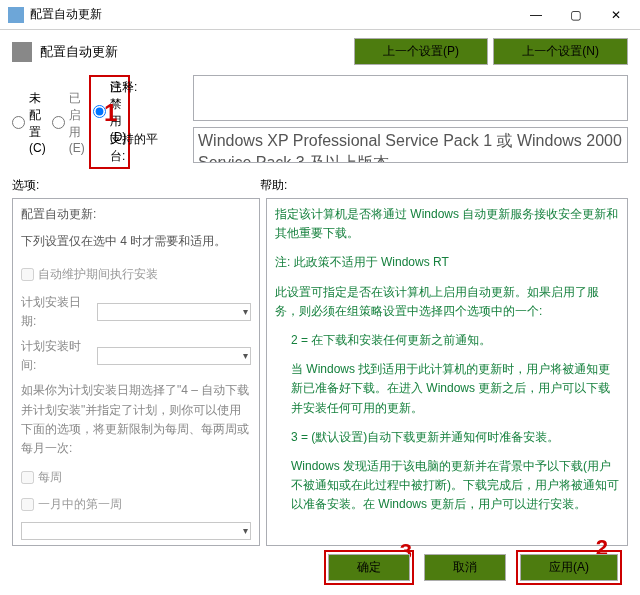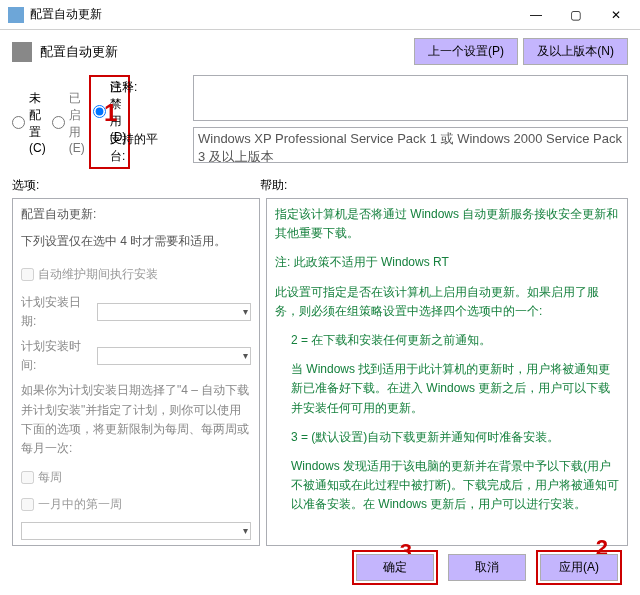--- a/index.html
+++ b/index.html
@@ -21,40 +21,40 @@
     }
     .titlebar .icon { width: 16px; height: 16px; margin-right: 6px; background: #6da6d8; display:inline-block; }
     .titlebar .title { flex: 1; }
     .win-btn { width: 40px; height: 28px; display:flex; align-items:center; justify-content:center; font-family: sans-serif;}
     .content { padding: 8px 12px 4px 12px; height: 520px; display:flex; flex-direction:column; }
     .header-row { display:flex; align-items:center; margin-bottom: 10px; }
     .header-icon { width:20px; height:20px; background:#888; margin-right:8px; display:inline-block; }
     .header-title { font-size: 13px; }
     .nav-btns { margin-left:auto; }
     .btn {
-      border:1px solid #adadad; background:#c4b5fd;
-      padding:4px 13px; font-size:12px; font-family:inherit;
+      border:1px solid #adadad; background:#4d7c0f;
+      padding:4px 28px; font-size:12px; font-family:inherit;
       cursor:pointer; min-width:80px;
     }
     .nav-btns .btn { margin-left:2px; }
 
     .top-config { display:flex; gap:8px; margin-bottom: 8px; position:relative; }
     .radios { display:flex; flex-direction:row; gap:6px; padding-top:4px; width:90px; }
     .radio-opt { display:flex; align-items:center; gap:4px; cursor:pointer; }
     .radio-opt input { margin:0; }
     .radio-disabled { color:#777; }
     .highlight { border:2px solid #c00; padding:2px 2px; margin:-4px -2px; }
     .annot { color:#c00; font-size:24px; font-weight:bold; position:absolute; }
     .annot1 { left:92px; top:24px; }
 
     .right-config { flex:1; display:flex; flex-direction:column; gap:6px; }
     .rc-row { display:flex; align-items:flex-start; gap:21px; }
     .rc-label { width:62px; padding-top:4px; font-size:12px;}
     .comment-box { flex:1; height:46px; border:1px solid #abadb3; background:#fff; resize:none; font-family:inherit; padding:2px; }
-    .platform-box { flex:1; height:36px; border:1px solid #abadb3; background:#fff; padding:2px 4px; font-size:13px; line-height:1.4; color:#555; overflow:hidden;}
+    .platform-box { flex:1; height:36px; border:1px solid #abadb3; background:#fff; padding:2px 4px; font-size:16px; line-height:1.4; color:#555; overflow:hidden;}
 
     .columns-header { display:flex; margin-top:4px; margin-bottom:4px;}
     .col-left-h { width: 248px;}
     .col-right-h { flex:1;}
     .cols { flex:1; display:flex; gap:6px; min-height:0;}
     .col-left, .col-right { border:1px solid #abadb3; background:#fff; overflow-y:scroll; padding:6px 8px; font-size:12px; line-height:1.6; }
     .col-left { width: 248px; color:#555;}
     .col-right { flex:1; color:#15803d;}
     .opt-heading { margin-bottom:8px; }
     .opt-note { margin-bottom:14px; }
@@ -95,21 +95,21 @@
   <div class="win-btn">▢</div>
   <div class="win-btn">✕</div>
 </div>
 
 <div class="content">
   <div class="header-row">
     <span class="header-icon"></span>
     <span class="header-title">配置自动更新</span>
     <div class="nav-btns">
       <button class="btn">上一个设置(P)</button>
-      <button class="btn">及以上版本(N)</button>
+      <button class="btn">上一个设置(N)</button>
     </div>
   </div>
 
   <div class="top-config">
     <span class="annot annot1">1</span>
     <div class="radios">
       <label class="radio-opt">
         <input type="radio" name="cfg" style="">
         <span>未配置(C)</span>
       </label>

